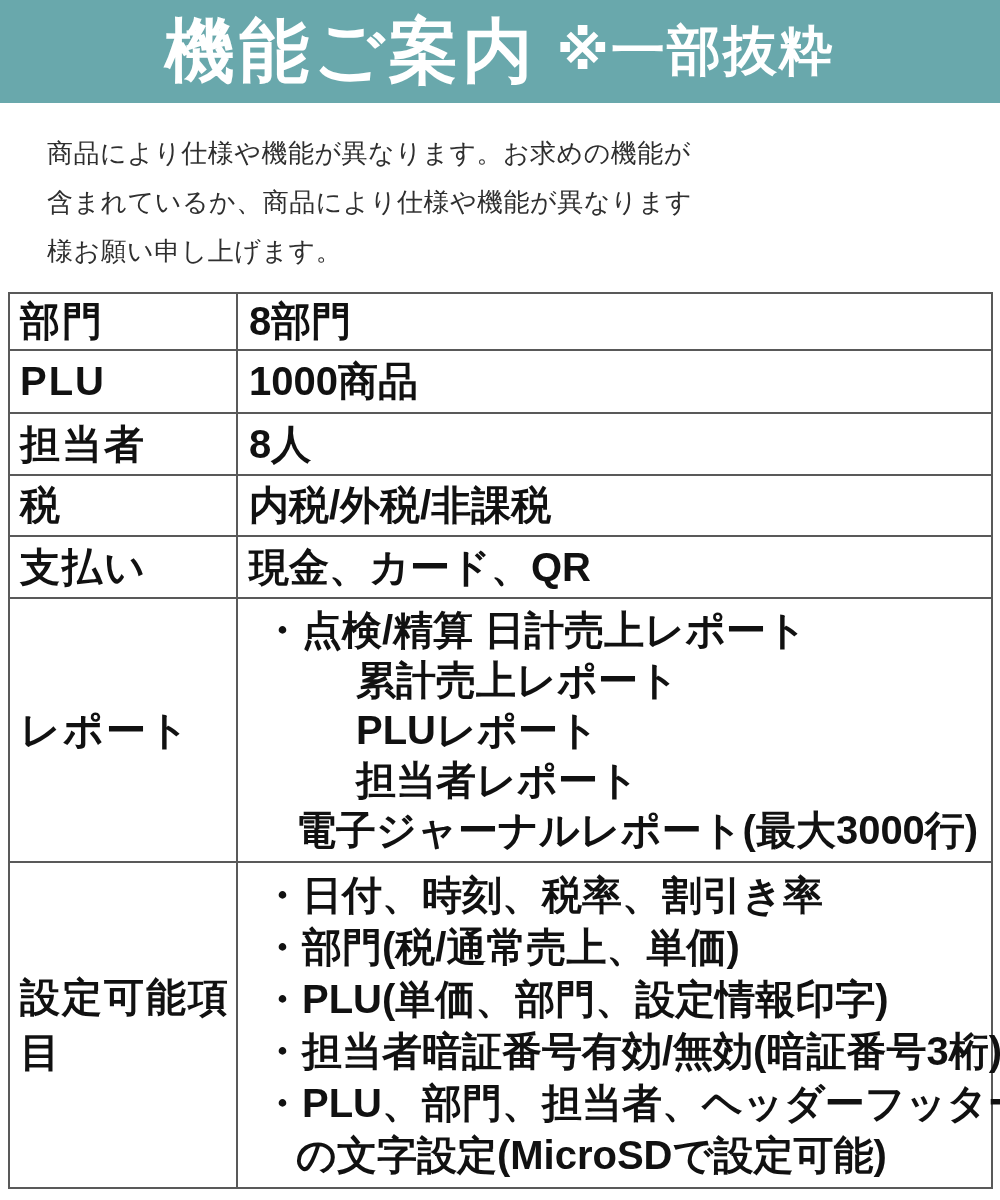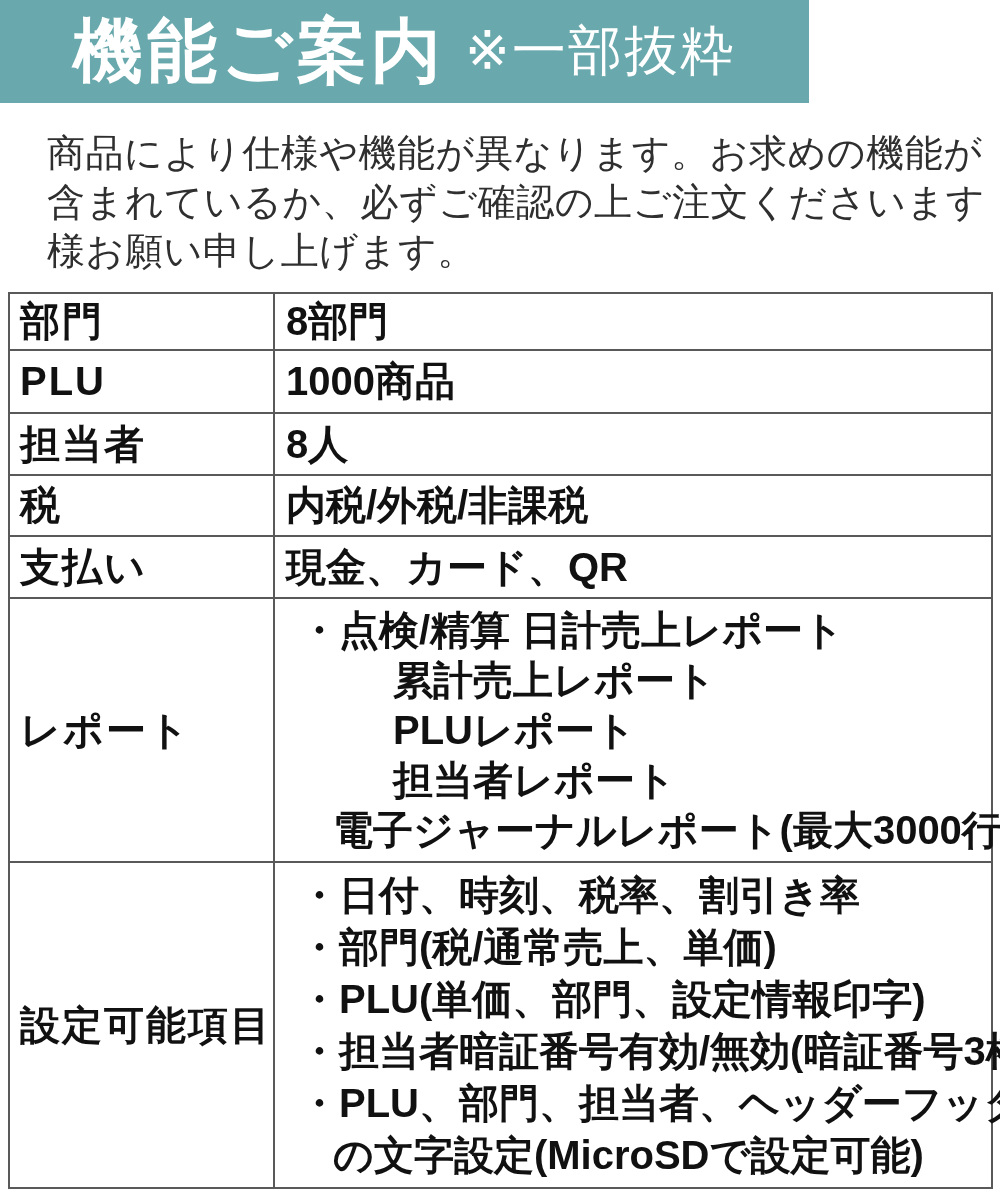--- a/index.html
+++ b/index.html
@@ -4,59 +4,59 @@
 <style>
   * { margin: 0; padding: 0; box-sizing: border-box; }
   html, body {
     width: 1000px; height: 1200px;
     background: #ffffff;
     font-family: "Liberation Sans", "DejaVu Sans", sans-serif;
     overflow: hidden;
   }
   
   .header-band {
-    width: 809px; height: 103px;
+    width: 1000px; height: 103px;
     background: #69a8ac;
     display: flex; align-items: center; justify-content: center;
     color: #ffffff;
     white-space: nowrap;
   }
   .header-title {
     font-size: 70px; font-weight: 700; letter-spacing: 4px;
   }
   .header-note {
-    font-size: 54px; font-weight: 400; letter-spacing: 2px;
+    font-size: 54px; font-weight: 700; letter-spacing: 2px;
     margin-left: 20px;
   }
   
   .intro {
     margin: 26px 30px 0 47px;
     color: #2f2f2f;
   }
   .intro-line {
-    font-size: 38px; line-height: 49px;
+    font-size: 26px; line-height: 49px;
     letter-spacing: 0.5px;
     white-space: nowrap;
   }
   
   table.spec {
     margin-left: 8px; margin-top: 16px;
     width: 985px;
     border-collapse: collapse;
     table-layout: fixed;
     color: #111111;
   }
   table.spec td {
     border: 2px solid #595959;
     vertical-align: middle;
     font-size: 40px;
     font-weight: 700;
   }
   td.label-cell {
-    width: 265px;
+    width: 228px;
     padding-left: 10px;
     letter-spacing: 2px;
   }
   td.value-cell {
     padding-left: 11px;
   }
   tr.r-small td { height: 61px; }
   tr.r1 td { height: 56px; }
   tr.r2 td { height: 63px; }
   tr.r3 td { height: 62px; }
@@ -75,21 +75,21 @@
 </head>
 <body>
 
 <div class="header-band">
   <span class="header-title">機能ご案内</span>
   <span class="header-note">※一部抜粋</span>
 </div>
 
 <div class="intro">
   <div class="intro-line">商品により仕様や機能が異なります。お求めの機能が</div>
-  <div class="intro-line">含まれているか、必ずご確認の上ご注文くださいます</div>
+  <div class="intro-line">含まれているか、商品により仕様や機能が異なります</div>
   <div class="intro-line">様お願い申し上げます。</div>
 </div>
 
 <table class="spec">
   <tbody>
       <tr class="r-small r1">
     <td class="label-cell">部門</td>
     <td class="value-cell">8部門</td>
   </tr>
   <tr class="r-small r2">

